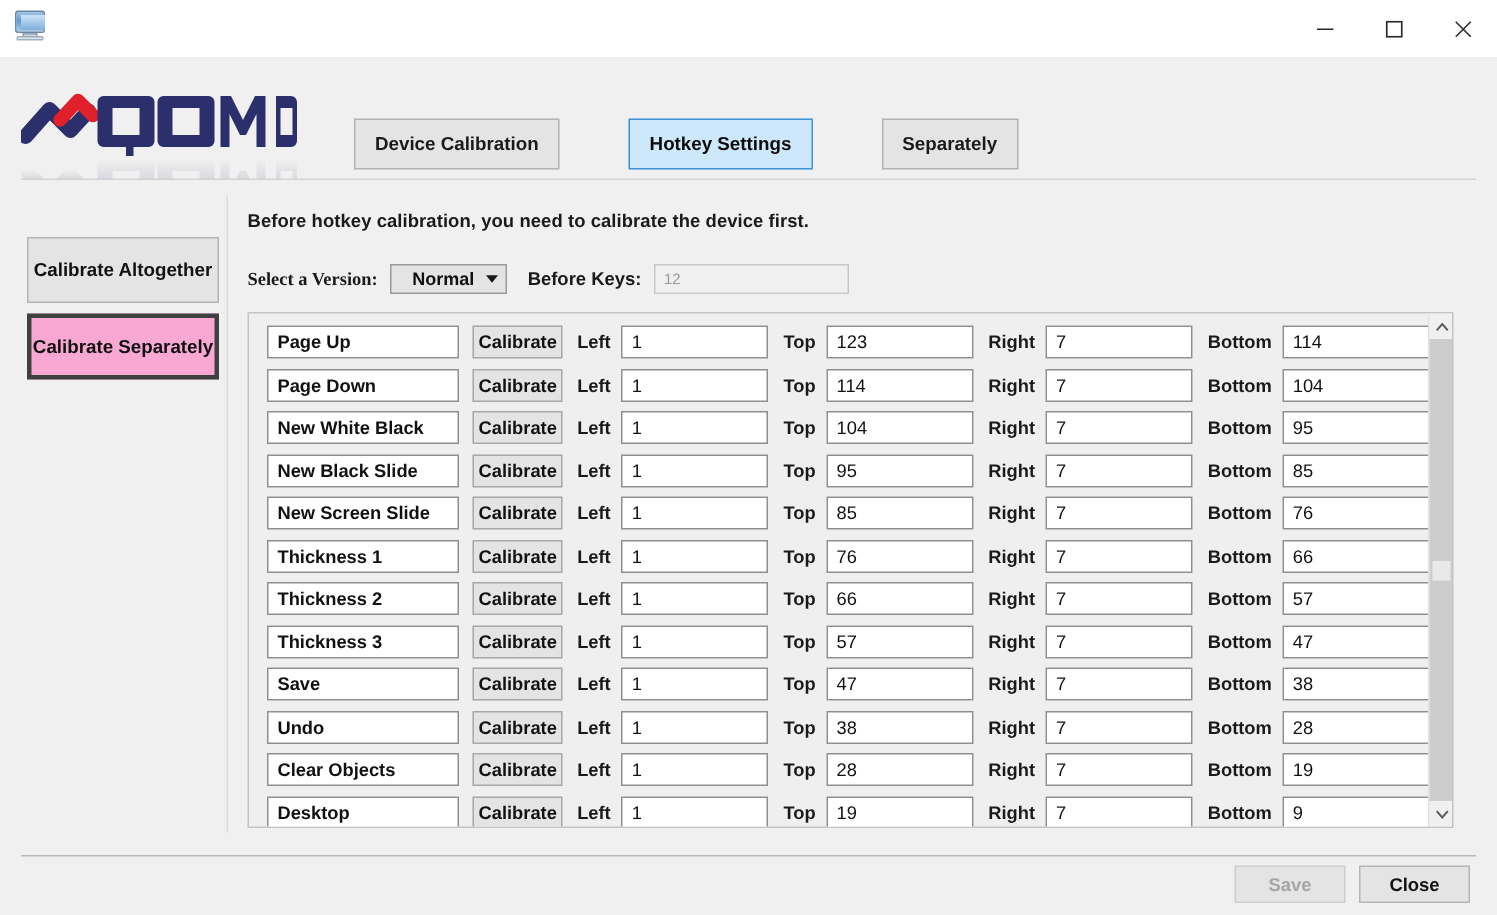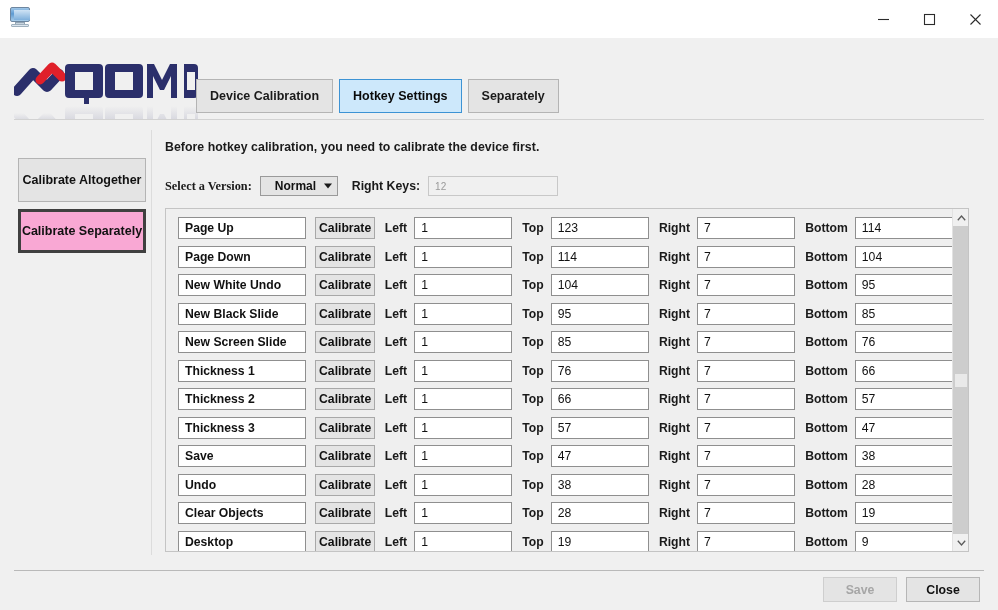--- a/index.html
+++ b/index.html
@@ -88,20 +88,21 @@
   .tab {
     height: 34px;
     padding: 0 13px;
     display: flex; align-items: center; justify-content: center;
     background: #e4e4e4;
     border: 1px solid #b4b4b4;
     color: #1a1a1a;
     font-size: 12.5px;
     font-weight: bold;
     white-space: nowrap;
+    margin-left: 40px;
   }
   .tab.active {
     background: #cde8fb;
     border: 1px solid #3d93d4;
     color: #0a0a0a;
   }
 
   .hdr-rule {
     position: absolute; left: 14px; top: 119px;
     width: 970px; height: 1px;
@@ -392,21 +393,21 @@
   <div class="content">
 
     <div class="notice">Before hotkey calibration, you need to calibrate the device first.</div>
 
     <div class="verrow">
       <span class="verlabel">Select a Version:</span>
       <div class="select">
         <span>Normal</span>
         <span class="caret"></span>
       </div>
-      <span class="tk-label">Right Keys:</span>
+      <span class="tk-label">Before Keys:</span>
       <div class="tk-field">
         <span>12</span>
       </div>
     </div>
 
     <div class="listpanel">
       <div class="rows" id="rows-host">
           <div class="row">
             <div class="tinput name-input">Page Up</div>
             <div class="cal-btn">Calibrate</div>
@@ -425,21 +426,21 @@
             <span class="flabel">Left</span>
             <div class="tinput num-input">1</div>
             <span class="flabel">Top</span>
             <div class="tinput num-input">114</div>
             <span class="flabel">Right</span>
             <div class="tinput num-input">7</div>
             <span class="flabel">Bottom</span>
             <div class="tinput num-input">104</div>
           </div>
           <div class="row">
-            <div class="tinput name-input">New White Undo</div>
+            <div class="tinput name-input">New White Black</div>
             <div class="cal-btn">Calibrate</div>
             <span class="flabel">Left</span>
             <div class="tinput num-input">1</div>
             <span class="flabel">Top</span>
             <div class="tinput num-input">104</div>
             <span class="flabel">Right</span>
             <div class="tinput num-input">7</div>
             <span class="flabel">Bottom</span>
             <div class="tinput num-input">95</div>
           </div>

